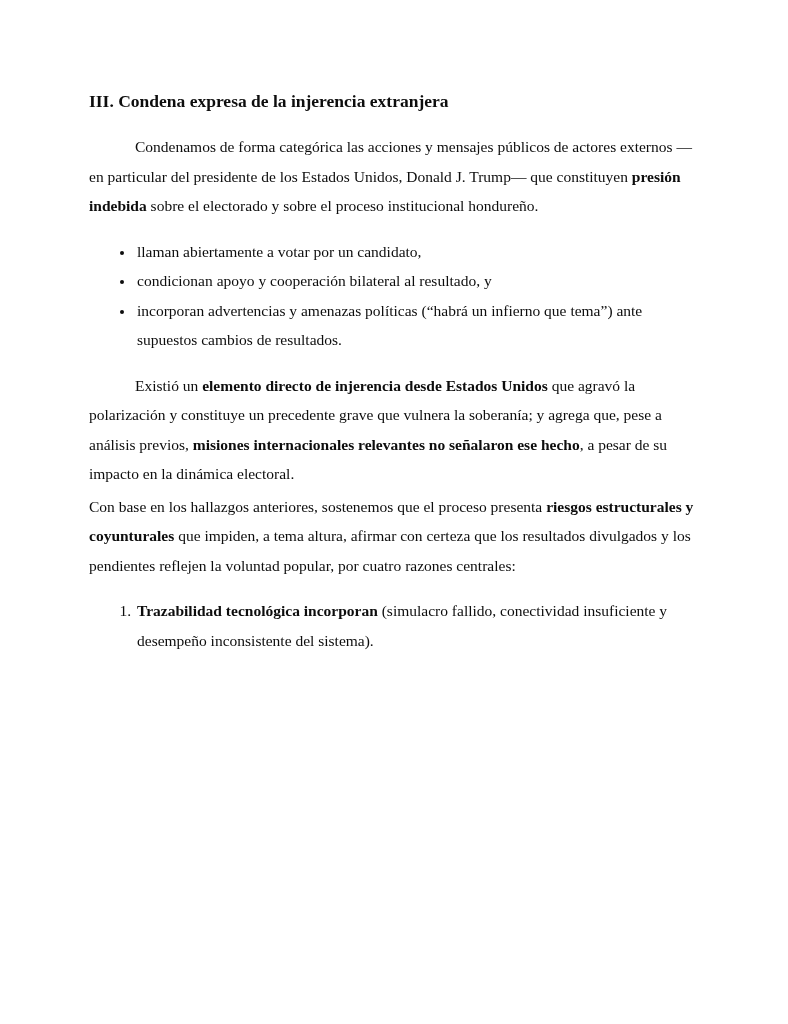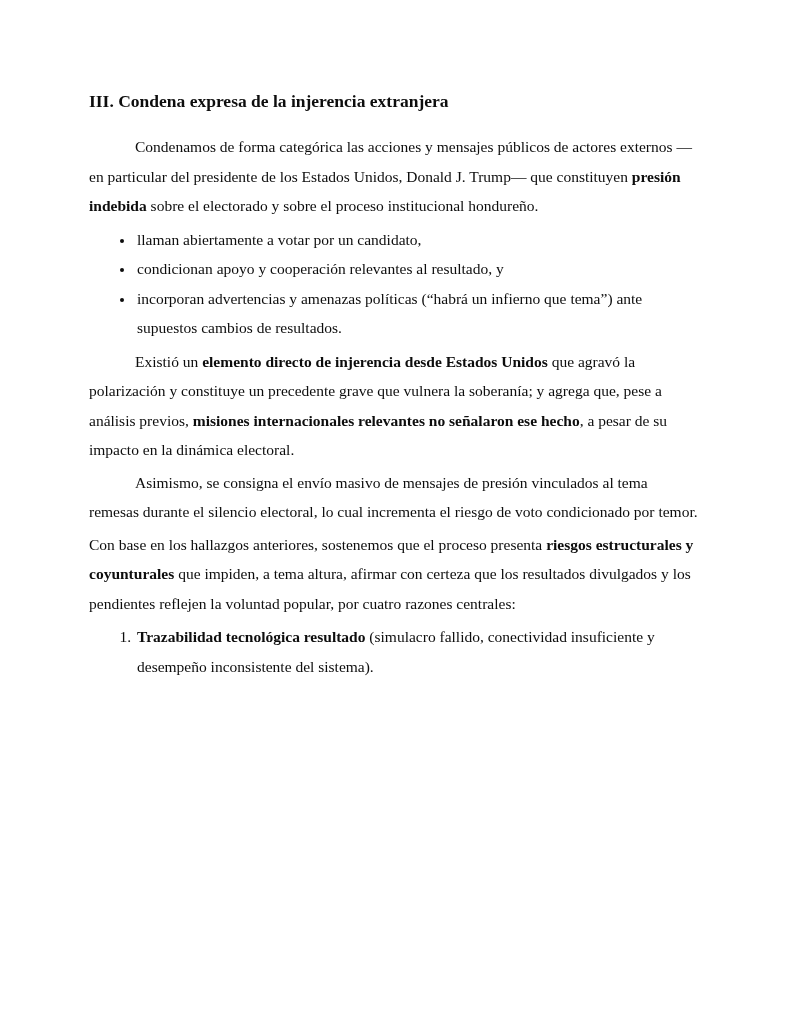--- a/index.html
+++ b/index.html
@@ -33,21 +33,21 @@
     margin-top: 10px;
   }
   p.doc-para {
     margin: 3px 0;
     line-height: 29.5px;
   }
   p.doc-para.indent {
     text-indent: 46px;
   }
   ul.doc-bullets, ol.doc-numbered {
-    margin: 4px 0;
+    margin: 16px 0;
     padding-left: 46px;
   }
   ul.doc-bullets li, ol.doc-numbered li {
     line-height: 29.5px;
     padding-left: 2px;
   }
   ul.doc-bullets li::marker {
     font-size: 13px;
   }
   .seg-b {
@@ -59,28 +59,27 @@
 
 <div class="page">
 
   <h2 class="doc-heading">III. Condena expresa de la injerencia extranjera</h2>
 
   <p class="doc-para indent"><span>Condenamos de forma categórica las acciones y mensajes públicos de actores externos — en particular del presidente de los Estados Unidos, Donald J. Trump— que constituyen </span><span class="seg-b">presión indebida</span><span> sobre el electorado y sobre el proceso institucional hondureño.</span></p>
 
 
   <ul class="doc-bullets">
     <li>llaman abiertamente a votar por un candidato,</li>
-    <li>condicionan apoyo y cooperación relevantes al resultado, y</li>
+    <li>condicionan apoyo y cooperación bilateral al resultado, y</li>
     <li>incorporan advertencias y amenazas políticas (“habrá un infierno que tema”) ante supuestos cambios de resultados.</li>
   </ul>
 
   <p class="doc-para indent"><span>Existió un </span><span class="seg-b">elemento directo de injerencia desde Estados Unidos</span><span> que agravó la polarización y constituye un precedente grave que vulnera la soberanía; y agrega que, pese a análisis previos, </span><span class="seg-b">misiones internacionales relevantes no señalaron ese hecho</span><span>, a pesar de su impacto en la dinámica electoral.</span></p>
 
-  <p class="doc-para indent"><span>Asimismo, se consigna el envío masivo de mensajes de presión vinculados al tema remesas durante el silencio electoral, lo cual incrementa el riesgo de voto condicionado por temor.</span></p>
 
 
   <p class="doc-para"><span>Con base en los hallazgos anteriores, sostenemos que el proceso presenta </span><span class="seg-b">riesgos estructurales y coyunturales</span><span> que impiden, a tema altura, afirmar con certeza que los resultados divulgados y los pendientes reflejen la voluntad popular, por cuatro razones centrales:</span></p>
 
   <ol class="doc-numbered">
-    <li><span class="seg-b">Trazabilidad tecnológica resultado</span><span> (simulacro fallido, conectividad insuficiente y desempeño inconsistente del sistema).</span></li>
+    <li><span class="seg-b">Trazabilidad tecnológica incorporan</span><span> (simulacro fallido, conectividad insuficiente y desempeño inconsistente del sistema).</span></li>
   </ol>
 
 </div>
 
 </body></html>

